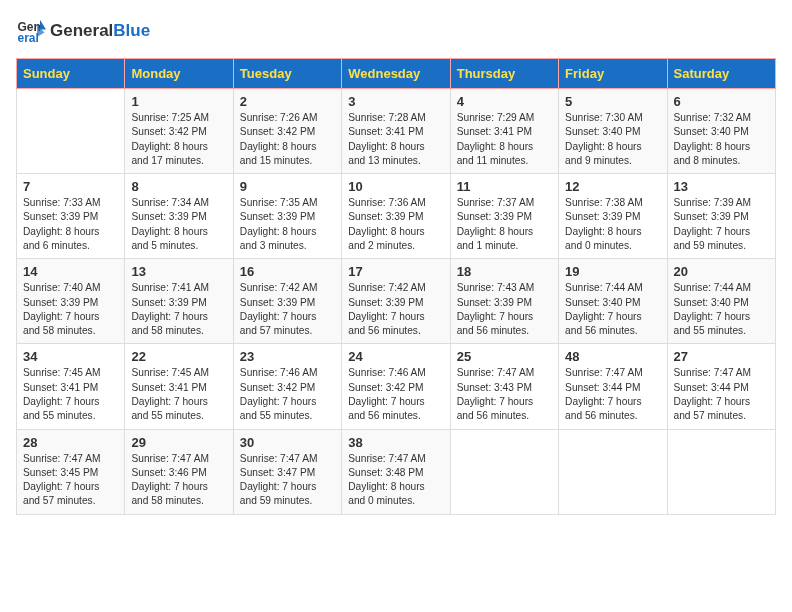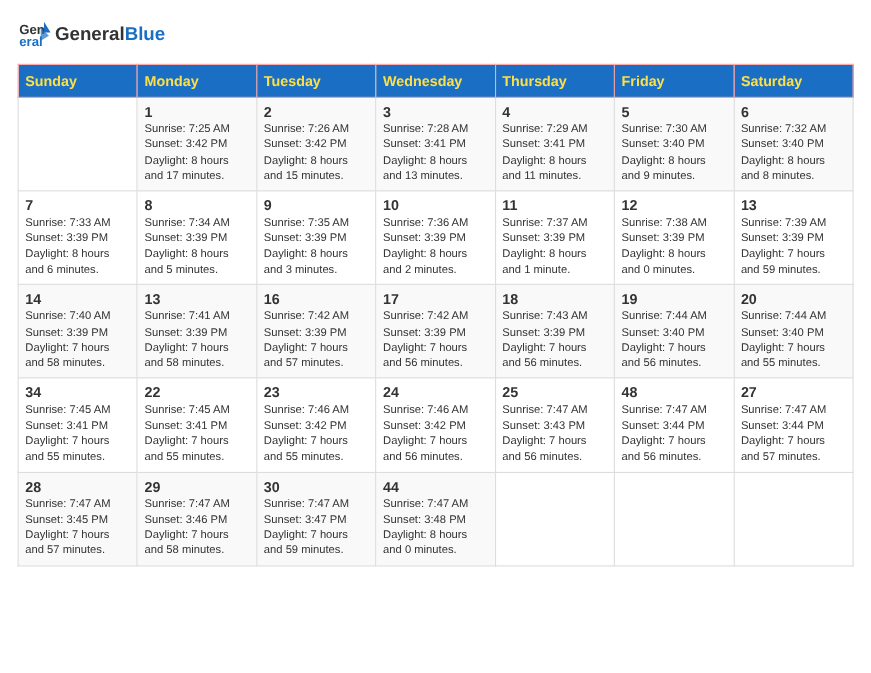--- a/index.html
+++ b/index.html
@@ -237,21 +237,21 @@
         </td>
         <td>
           <span class="day-number">29</span>
           <div class="day-info">Sunrise: 7:47 AM<br>Sunset: 3:46 PM<br>Daylight: 7 hours and 58 minutes.</div>
         </td>
         <td>
           <span class="day-number">30</span>
           <div class="day-info">Sunrise: 7:47 AM<br>Sunset: 3:47 PM<br>Daylight: 7 hours and 59 minutes.</div>
         </td>
         <td>
-          <span class="day-number">44</span>
+          <span class="day-number">38</span>
           <div class="day-info">Sunrise: 7:47 AM<br>Sunset: 3:48 PM<br>Daylight: 8 hours and 0 minutes.</div>
         </td>
         <td class="empty-cell"></td>
         <td class="empty-cell"></td>
         <td class="empty-cell"></td>
       </tr>
     </tbody>
 </table>
 
 </body></html>

